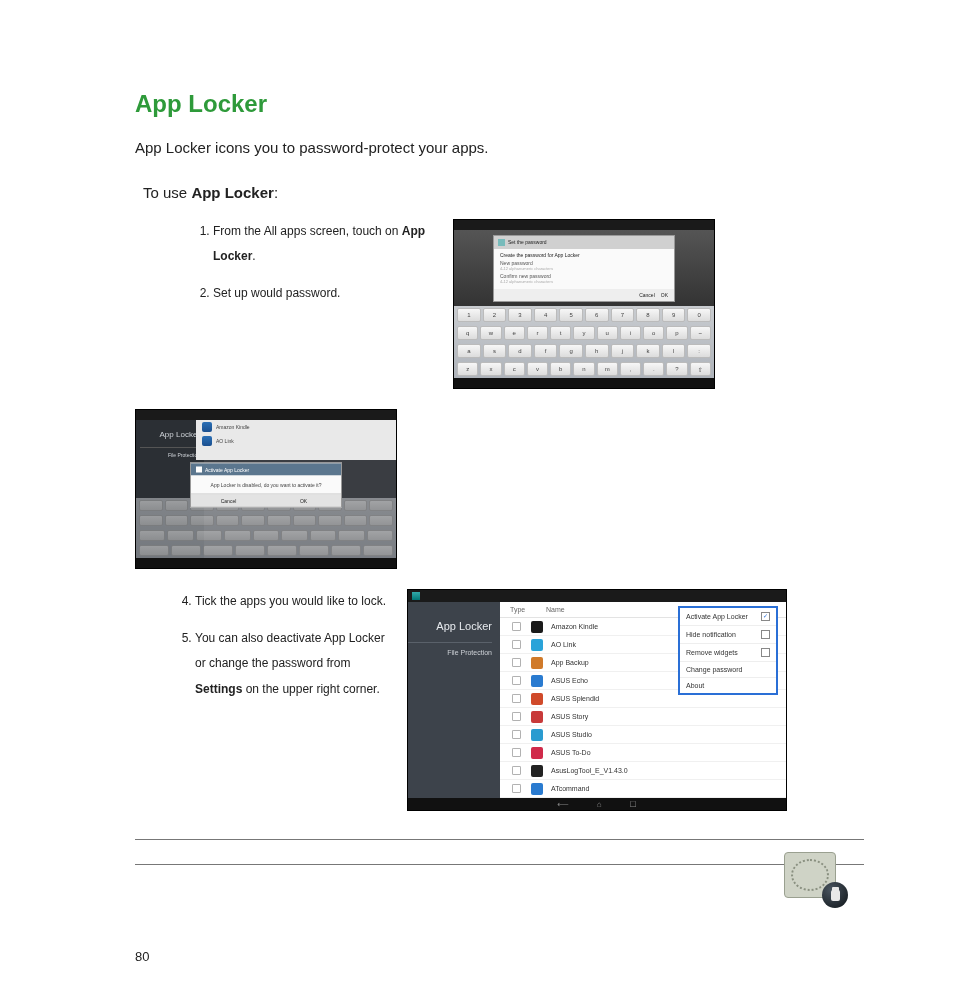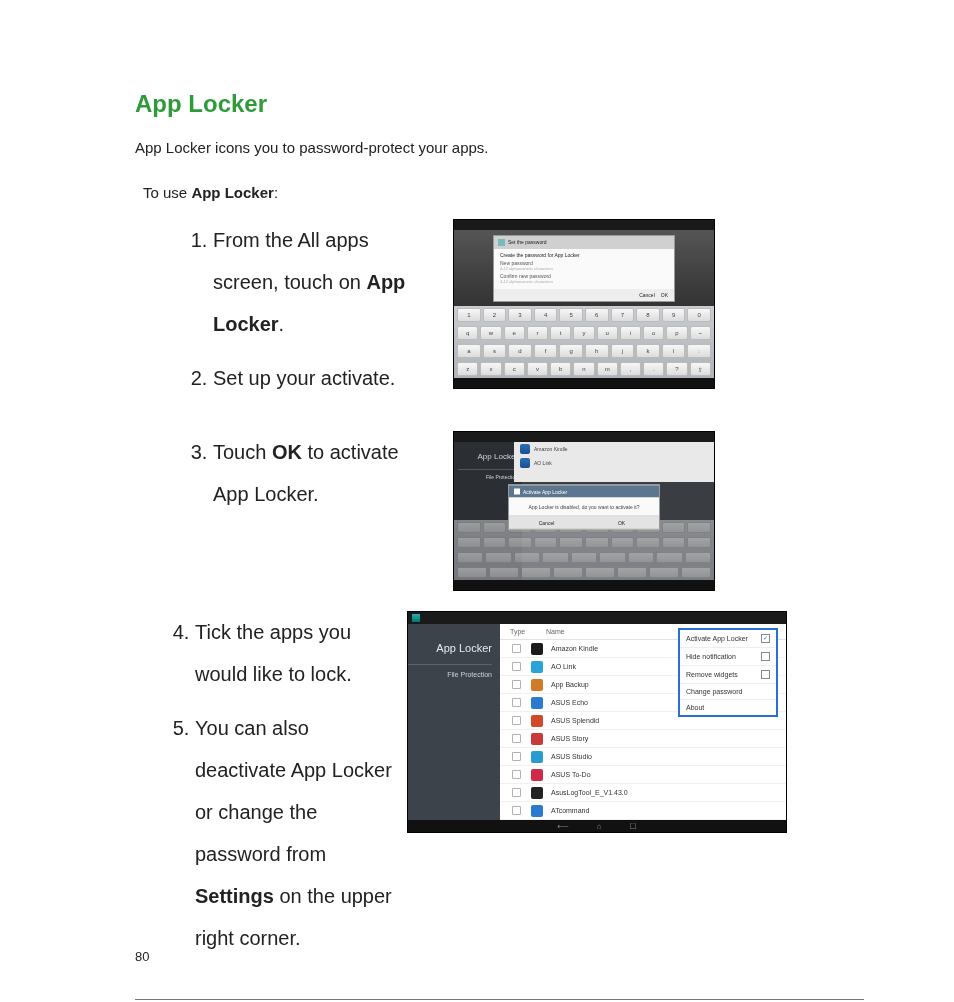--- a/index.html
+++ b/index.html
@@ -1,21 +1,21 @@
 <!DOCTYPE html>
 <html><head>
 <meta charset="utf-8">
 <style>
   html,body{margin:0;padding:0;background:#fff;}
   body{width:954px;height:1002px;font-family:Arial,Helvetica,sans-serif;color:#222;position:relative;}
   .page{padding:90px 90px 0 135px;}
   h1{font-family:Arial,Helvetica,sans-serif;color:#2e9a3a;font-size:24px;font-weight:bold;margin:0 0 18px 0;}
   .intro{font-size:15px;margin:0 0 24px 0;line-height:1.6;}
   .lead{font-size:15px;margin:0 0 18px 8px;}
-  ol.steps{list-style:decimal;padding-left:78px;margin:0;font-size:20px;}
+  ol.steps{list-style:decimal;padding-left:78px;margin:0;font-size:12px;}
   ol.steps>li{margin-bottom:12px;line-height:2.1;}
   .row{display:flex;align-items:flex-start;gap:18px;}
   .txtcol{flex:0 0 300px;}
   .txtcol-mid{flex:0 0 260px;}
   .shot{border:1px solid #000;background:#333;flex:0 0 auto;}
   .wide{width:260px;}
   .tall{width:378px;}
 
   
   .s1{height:168px;display:flex;flex-direction:column;}
@@ -103,21 +103,21 @@
   <p class="lead">
     <span>To use </span><b>App Locker</b><span>:</span>
   </p>
 
   <div class="row block">
     <div class="txtcol">
       <ol class="steps" start="1">
         <li>
           <span>From the All apps screen, touch on </span><b>App Locker</b><span>.</span>
         </li>
-        <li>Set up your activate.</li>
+        <li>Set up would password.</li>
       </ol>
     </div>
     <div class="shot s1 wide">
       <div class="topbar"></div>
       <div class="ws">
         <div class="dlg">
           <div class="hdr">
               <span class="ic"></span>
               <span>Set the password</span>
             </div>
@@ -188,27 +188,20 @@
             <div class="k">.</div>
             <div class="k">?</div>
             <div class="k">⇧</div>
           </div>
       </div>
       <div class="nav"></div>
     </div>
   </div>
 
   <div class="row block">
-    <div class="txtcol">
-      <ol class="steps" start="3">
-        <li>
-          <span>Touch </span><b>OK</b><span> to activate App Locker.</span>
-        </li>
-      </ol>
-    </div>
     <div class="shot s2 wide">
       <div class="topbar"></div>
       <div class="ws">
         <div class="side">
           <div style="font-size:8px;">App Locker</div>
           <div style="font-size:5px;margin-top:8px;border-top:1px solid #555;padding-top:4px;">File Protection</div>
         </div>
         <div class="list">
           <div class="li">
               <span class="ic"></span>

